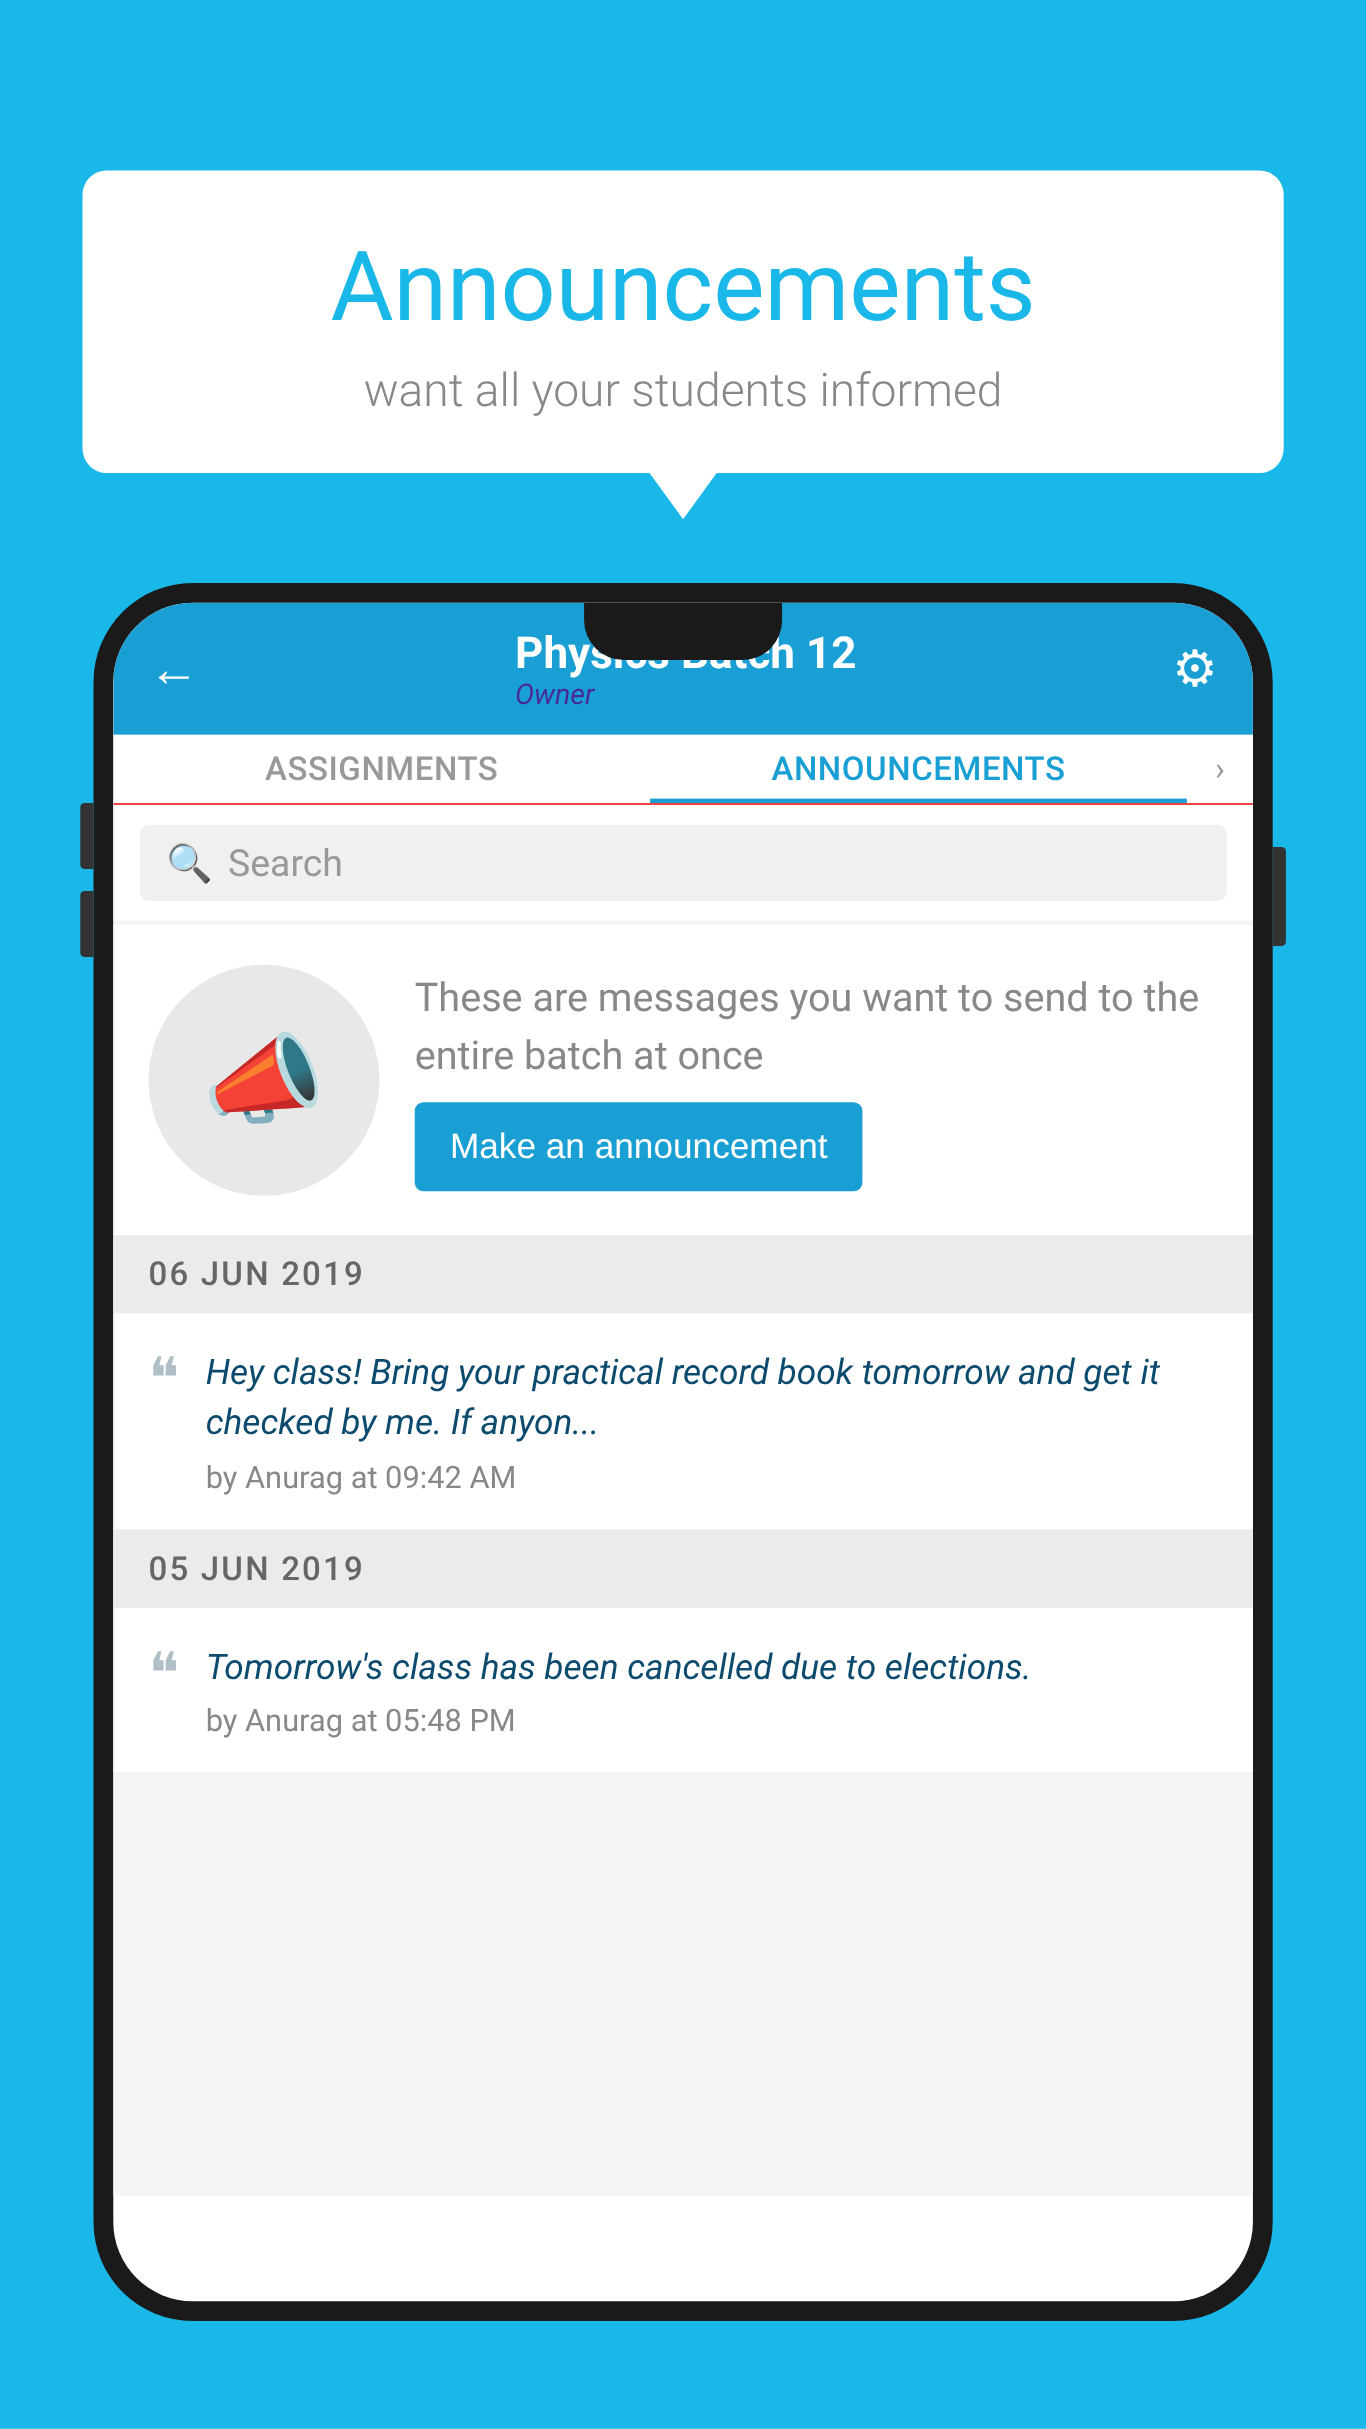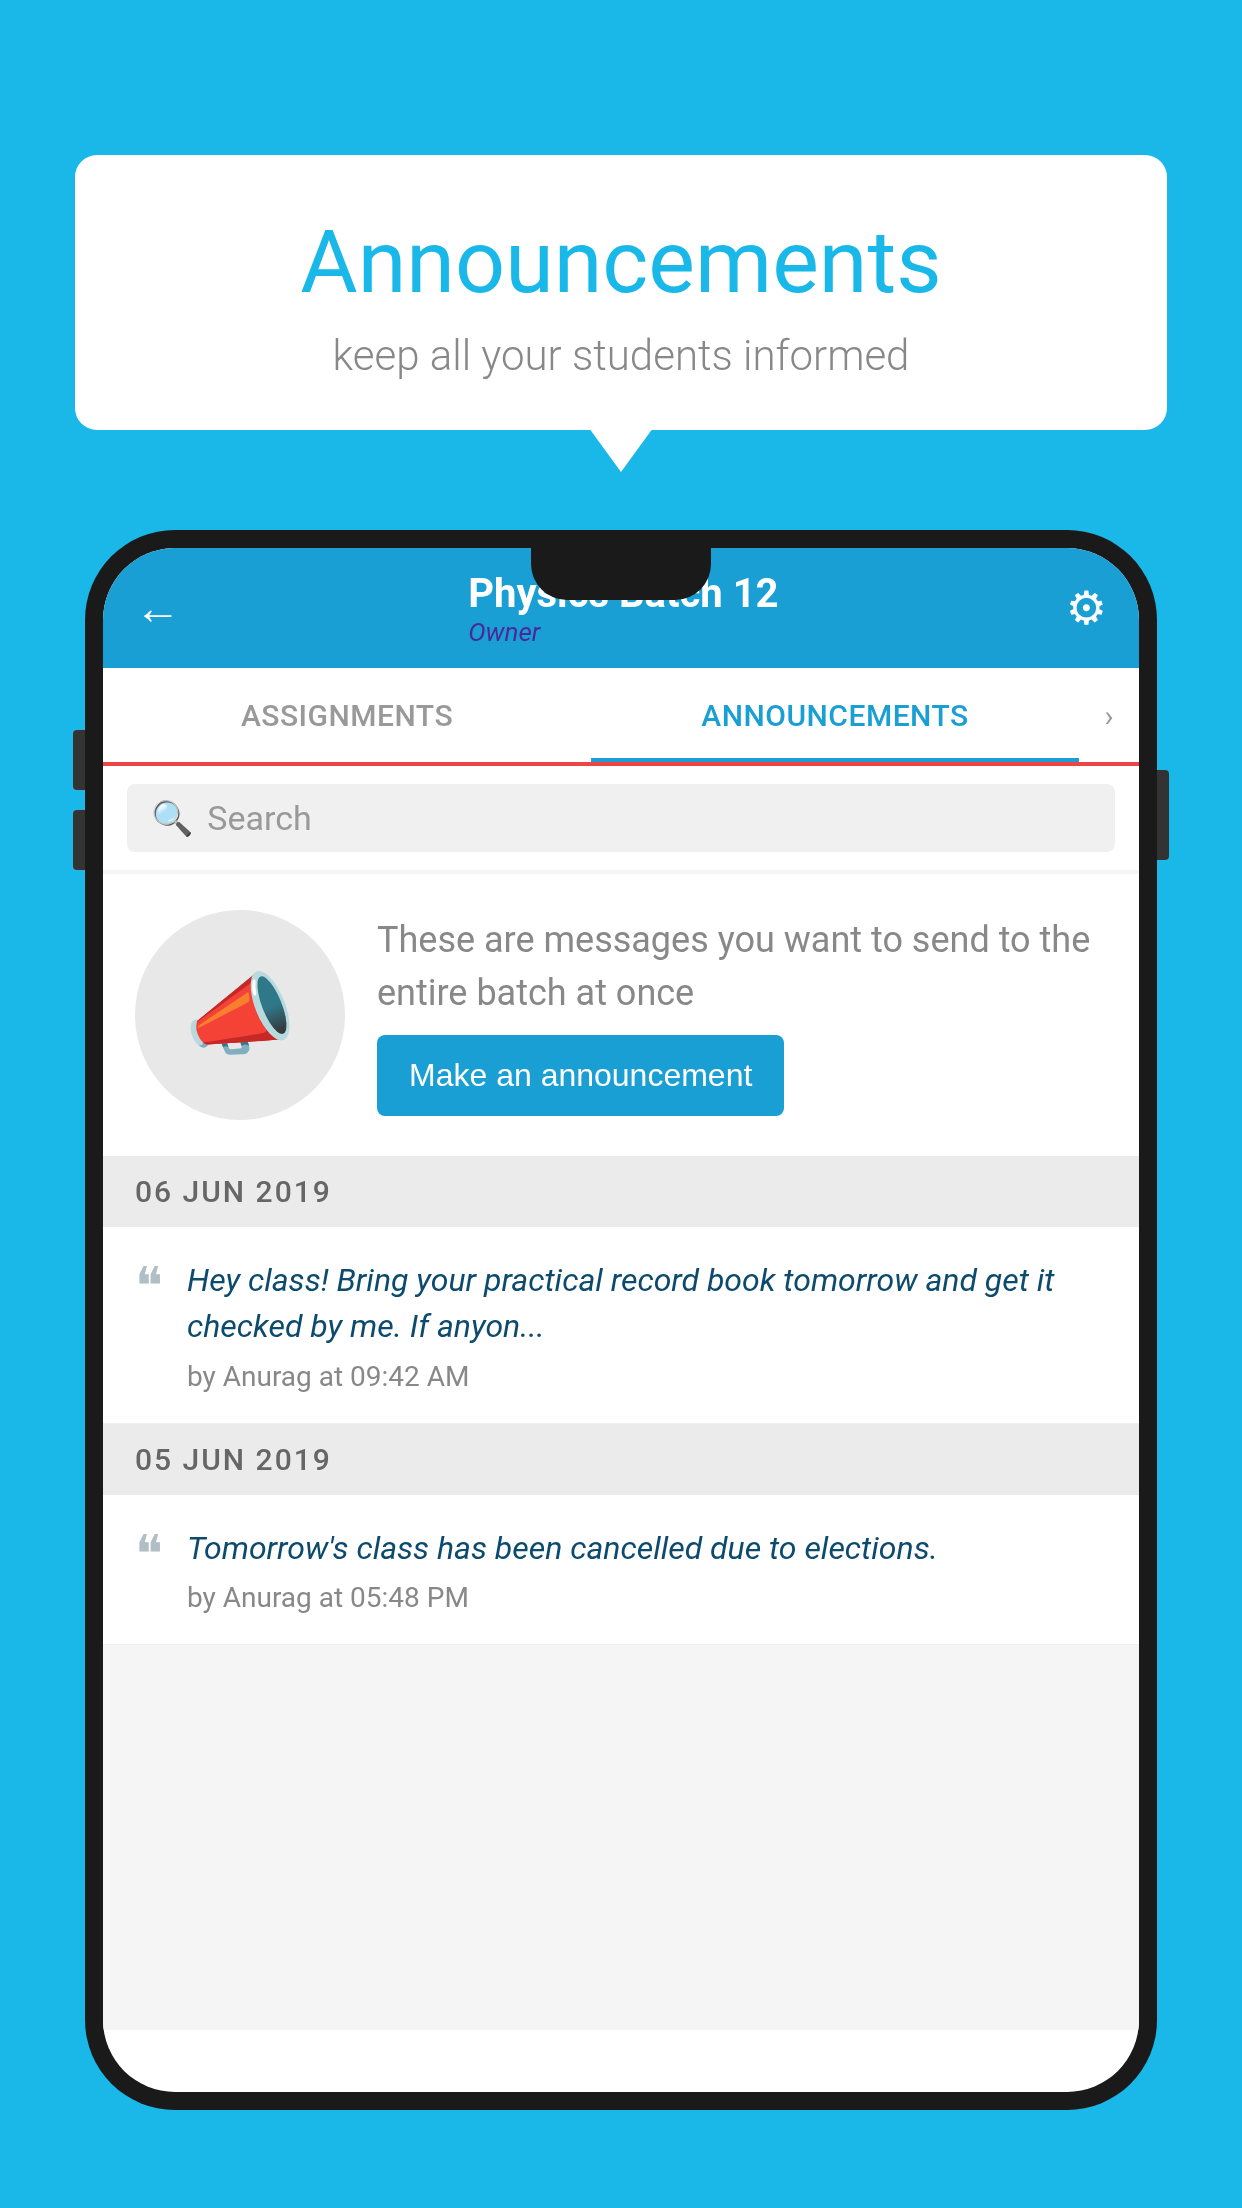--- a/index.html
+++ b/index.html
@@ -142,22 +142,22 @@
     }
     .header-gear {
       color: white;
       font-size: 46px;
     }
 
     
     .tabs-bar {
       background: white;
       display: flex;
-      border-bottom: 4px solid #ef4444;
-      height: 98px;
+      border-bottom: 2px solid #ef4444;
+      height: 64px;
     }
     .tab-item {
       flex: 1;
       display: flex;
       align-items: center;
       justify-content: center;
       font-size: 30px;
       font-weight: 500;
       color: #999;
       letter-spacing: 0.5px;
@@ -326,21 +326,21 @@
       background: #333;
       border-radius: 0 4px 4px 0;
     }
   </style>
 </head>
 <body>
 
 <div class="speech-bubble-container">
   <div class="speech-bubble">
     <div class="bubble-title">Announcements</div>
-    <div class="bubble-subtitle">keep all your students informed</div>
+    <div class="bubble-subtitle">want all your students informed</div>
   </div>
 </div>
 
 <div class="phone-wrapper">
   <div class="phone-outer">
 
     <div class="phone-side-btn-vol"></div>
     <div class="phone-side-btn-vol2"></div>
     <div class="phone-side-btn-power"></div>
 

